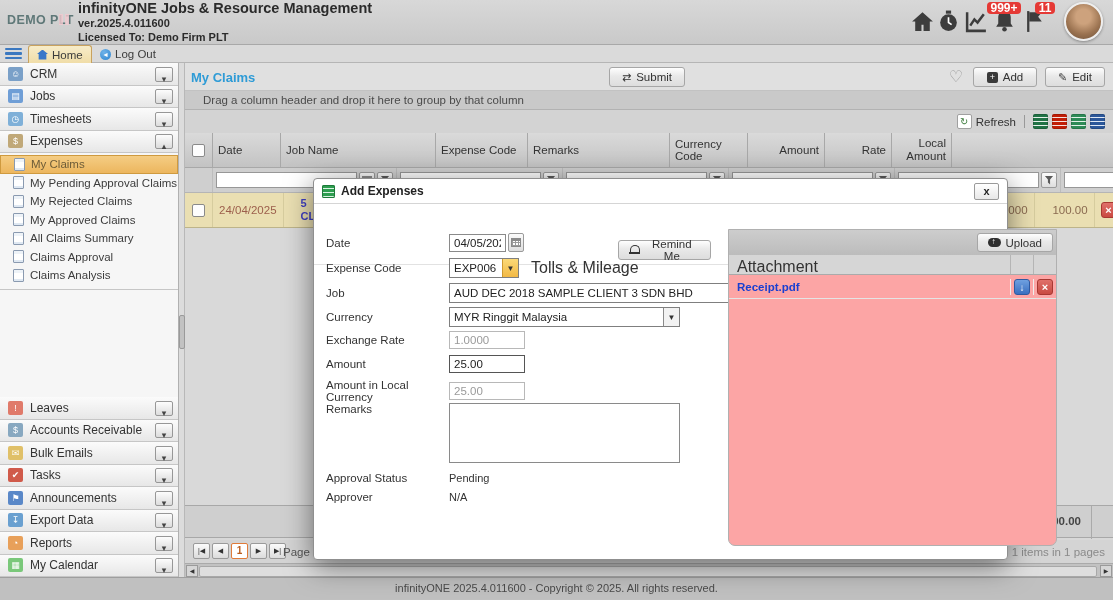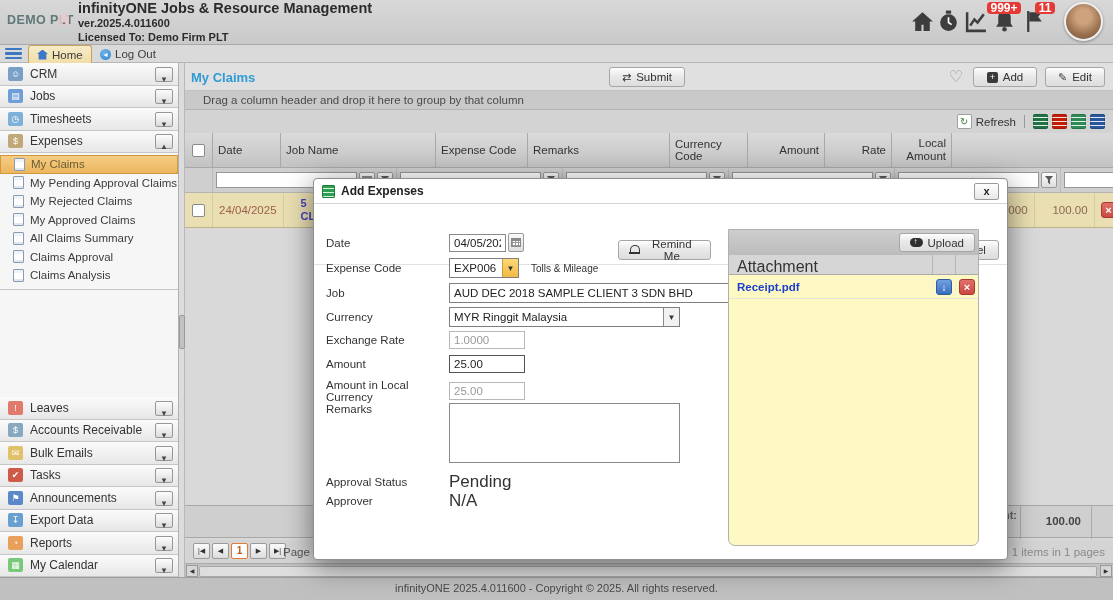--- a/index.html
+++ b/index.html
@@ -156,30 +156,30 @@
   .undo-glyph { font-size:12px; font-weight:bold; color:#333; line-height:11px; }
 
   .form-row { position:absolute; left:12px; display:flex; align-items:center; }
   .flabel { width:123px; font-size:11.5px; color:#333; flex:0 0 123px; }
   .tinput { height:18px; border:1px solid #8a8a8a; font-size:11.5px; padding:0 4px; color:#222; background:#fff; }
   .tinput:disabled,.tinput.dis { border-color:#b8b8b8; color:#9a9a9a; }
   .sel { height:20px; border:1px solid #7f7f7f; background:#fff; display:flex; align-items:stretch; cursor:pointer; }
   .sel-text { flex:1; font-size:11.5px; color:#222; padding:3px 4px 0 4px; white-space:nowrap; overflow:hidden; }
   .sel-arrow { flex:0 0 16px; border-left:1px solid #8a8a8a; background:#f2f2f2; text-align:center; font-size:8px; color:#333; line-height:19px; }
   .sel-arrow.amber { background:linear-gradient(#fbd977,#f2b945); border-left-color:#cf9a30; }
-  #exp-desc { font-size:10px; color:#333; margin-left:12px; }
+  #exp-desc { font-size:16px; color:#333; margin-left:12px; }
   #search-btn { width:28px; height:21px; margin-left:12px; border:1px solid #808080; border-radius:2px;
     background:linear-gradient(#fff,#e6e6e6); cursor:pointer; display:flex; align-items:center; justify-content:center; }
   .mag { width:8px; height:8px; border:1.6px solid #333; border-radius:50%; position:relative; }
   .mag::after { content:""; position:absolute; left:6px; top:6px; width:4px; height:1.6px; background:#333; transform:rotate(45deg); }
   #remarks-ta { width:231px; height:60px; border:1px solid #8a8a8a; resize:none; font-size:11.5px; padding:2px 4px; }
-  .fvalue { font-size:17px; color:#333; }
-
-  
-  #attach { position:absolute; left:414px; top:50px; width:251px; height:317px; border:1px solid #b0b0b0; border-radius:0 0 7px 7px; background:#fef9c3; }
+  .fvalue { font-size:11px; color:#333; }
+
+  
+  #attach { position:absolute; left:414px; top:50px; width:329px; height:317px; border:1px solid #b0b0b0; border-radius:0 0 7px 7px; background:#fca5a5; }
   #attach-top { position:absolute; left:0; top:0; width:100%; height:25px; background:linear-gradient(#cdcdcd,#bcbcbc); }
   #btn-upload { position:absolute; right:3px; top:3px; width:76px; height:19px; }
   .cloud-glyph { width:13px; height:9px; background:#2f2f2f; border-radius:5px; position:relative; }
   .cloud-glyph::before { content:"↑"; position:absolute; left:3.5px; top:-1px; color:#fff; font-size:8px; font-weight:bold; }
   #attach-head { position:absolute; left:0; top:25px; width:100%; height:20px; background:#d6d6d6; border-bottom:1px solid #aaa; display:flex; }
   #attach-head .ah-name { flex:1; font-size:16px; color:#333; padding:3px 0 0 8px; }
   .ah-cell { flex:0 0 23px; border-left:1px solid #b5b5b5; }
   #attach-row { position:absolute; left:0; top:45px; width:100%; height:24px; border-bottom:1px solid #e4e4e4; display:flex; align-items:center; }
   #file-link { flex:1; font-size:11.5px; font-weight:bold; color:#1a3fd0; padding-left:8px; cursor:pointer; }
   .af-cell { flex:0 0 23px; display:flex; align-items:center; justify-content:center; border-left:1px solid #eee; }

